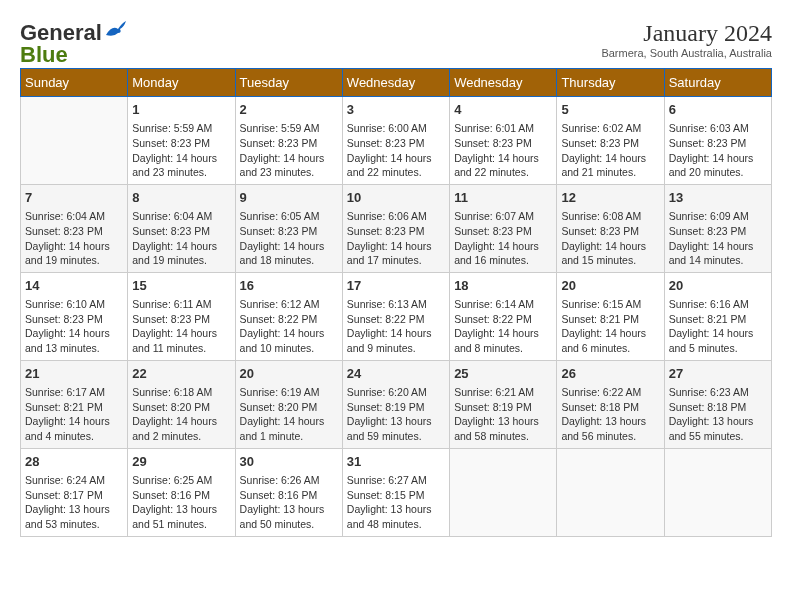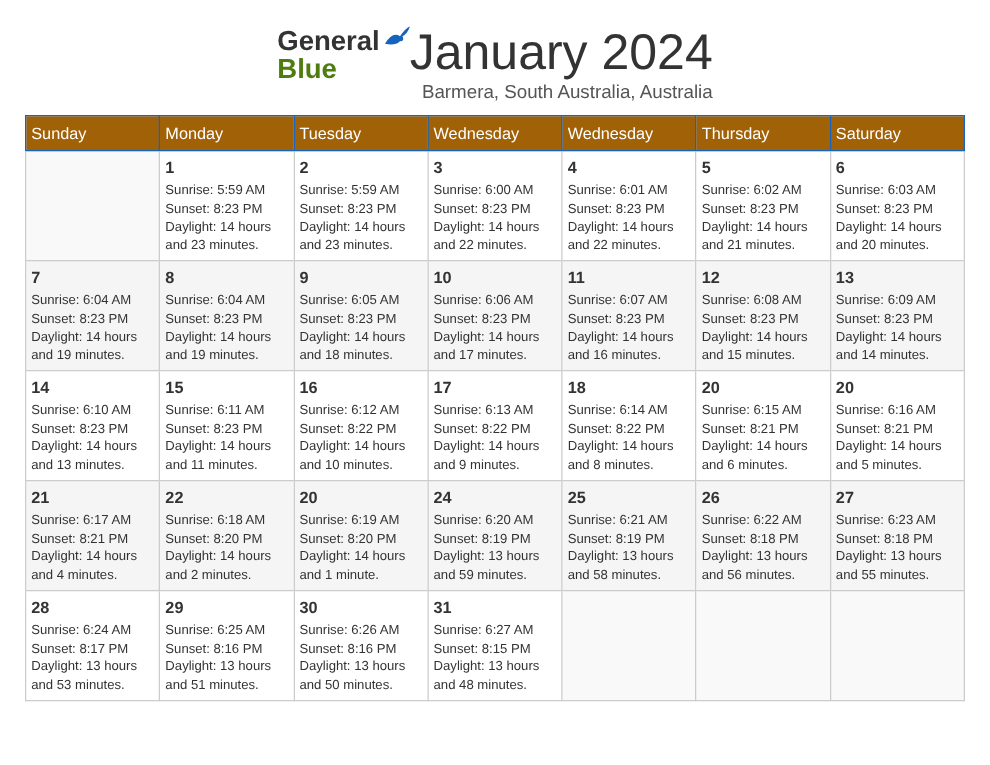--- a/index.html
+++ b/index.html
@@ -5,40 +5,40 @@
     * { margin: 0; padding: 0; box-sizing: border-box; }
     body {
       font-family: Arial, sans-serif;
       background: #fff;
       width: 792px;
       min-height: 612px;
       padding: 20px;
     }
     .header {
       display: flex;
-      justify-content: center;
+      justify-content: space-between;
       align-items: flex-start;
-      margin-bottom: 10px;
     }
     .logo {
       display: flex;
       align-items: center;
     }
     .logo-general { color: #333; }
     .logo-blue { color: #1565c0; }
     .title-block {
       text-align: right;
     }
     .month-title {
-      font-size: 40px;
+      font-size: 24px;
       color: #333;
       font-weight: normal;
+      font-family: Liberation Serif, serif;
     }
     .subtitle {
-      font-size: 15px;
+      font-size: 11px;
       color: #555;
     }
     table {
       width: 100%;
       border-collapse: collapse;
       font-size: 11px;
     }
     thead tr th {
       background-color: #a16207;
       color: #fff;

